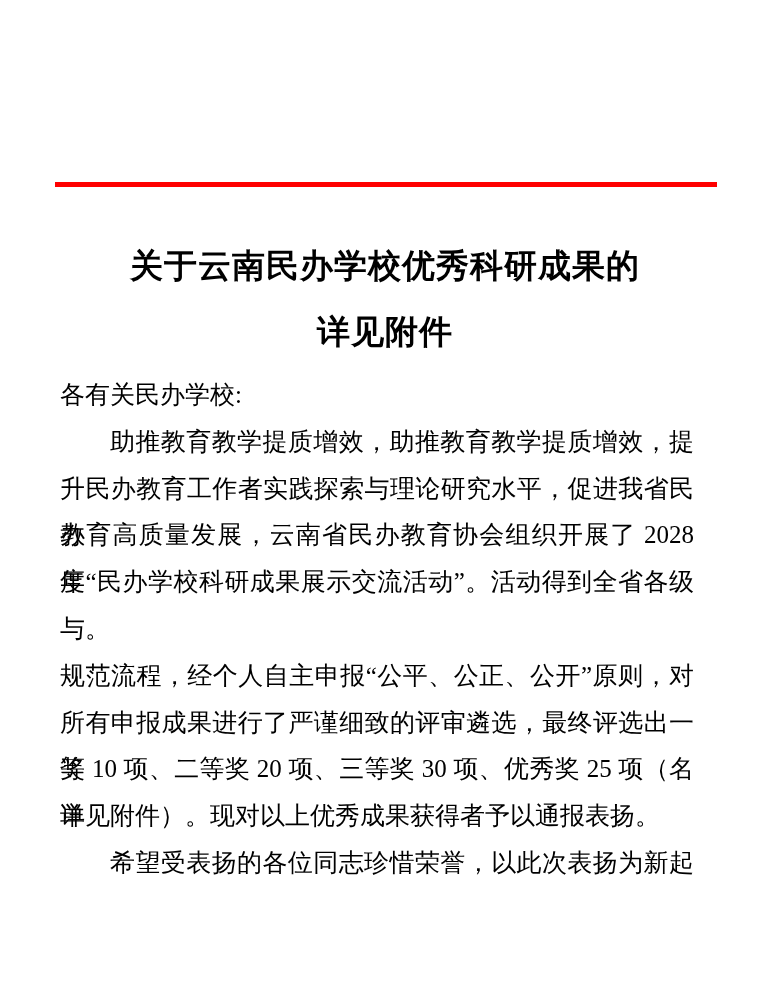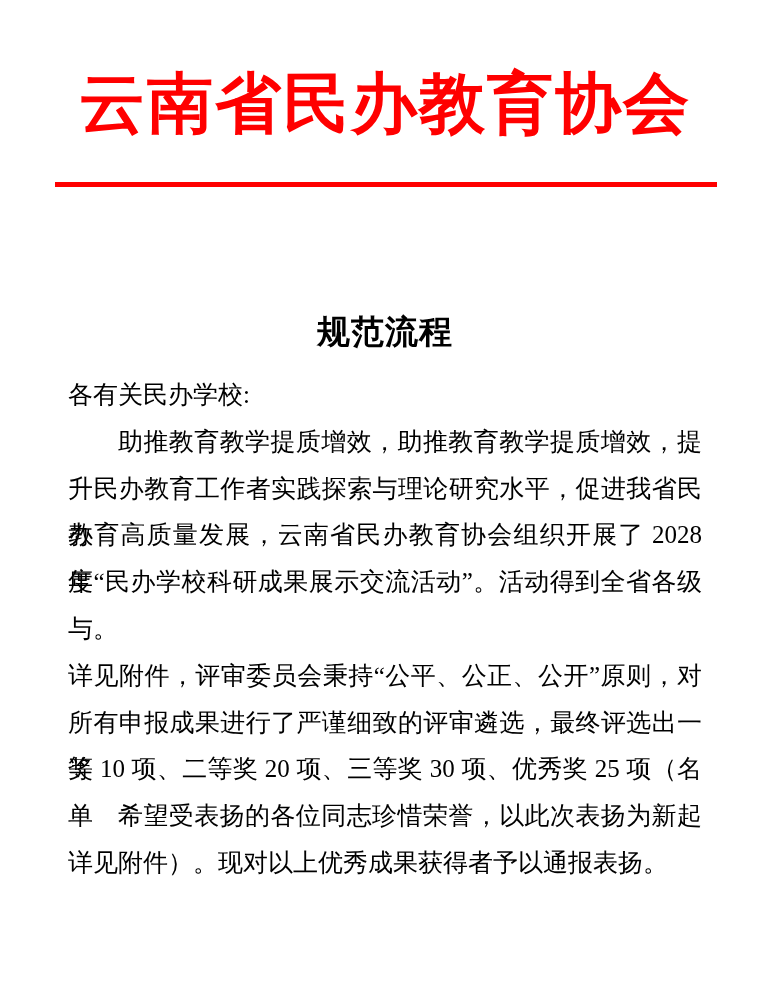--- a/index.html
+++ b/index.html
@@ -47,21 +47,21 @@
     font-weight: 700;
     letter-spacing: 1px;
     line-height: 40px;
     white-space: nowrap;
   }
   .notice-title-1 { top: 246px; }
   .notice-title-2 { top: 312px; }
   .body-block {
     position: absolute;
     top: 372px;
-    left: 68px;
+    left: 60px;
     width: 634px;
   }
   .body-line {
     font-size: 25px;
     line-height: 46.8px;
     height: 46.8px;
     letter-spacing: 0;
     white-space: normal;
   }
   .jl {
@@ -70,34 +70,34 @@
   }
   .ind {
     text-indent: 50px;
   }
 </style>
 </head>
 <body>
 
 <div class="page">
 
-  <div class="org-name">云南省民办教育协会</div>
 
   <div class="red-divider"></div>
 
+  <div class="notice-title-1">关于云南民办学校优秀科研成果的</div>
 
-  <div class="notice-title-2">规范流程</div>
+  <div class="notice-title-2">详见附件</div>
 
   <div class="body-block">
     <div class="body-line">各有关民办学校:</div>
     <div class="body-line jl ind">助推教育教学提质增效，助推教育教学提质增效，提</div>
     <div class="body-line jl">升民办教育工作者实践探索与理论研究水平，促进我省民办</div>
     <div class="body-line jl">教育高质量发展，云南省民办教育协会组织开展了 2028 年</div>
     <div class="body-line jl">度“民办学校科研成果展示交流活动”。活动得到全省各级</div>
     <div class="body-line">与。</div>
-    <div class="body-line jl">详见附件，评审委员会秉持“公平、公正、公开”原则，对</div>
+    <div class="body-line jl">规范流程，经个人自主申报“公平、公正、公开”原则，对</div>
     <div class="body-line jl">所有申报成果进行了严谨细致的评审遴选，最终评选出一等</div>
     <div class="body-line jl">奖 10 项、二等奖 20 项、三等奖 30 项、优秀奖 25 项（名单</div>
+    <div class="body-line">详见附件）。现对以上优秀成果获得者予以通报表扬。</div>
     <div class="body-line jl ind">希望受表扬的各位同志珍惜荣誉，以此次表扬为新起</div>
-    <div class="body-line">详见附件）。现对以上优秀成果获得者予以通报表扬。</div>
   </div>
 
 </div>
 
 </body></html>

